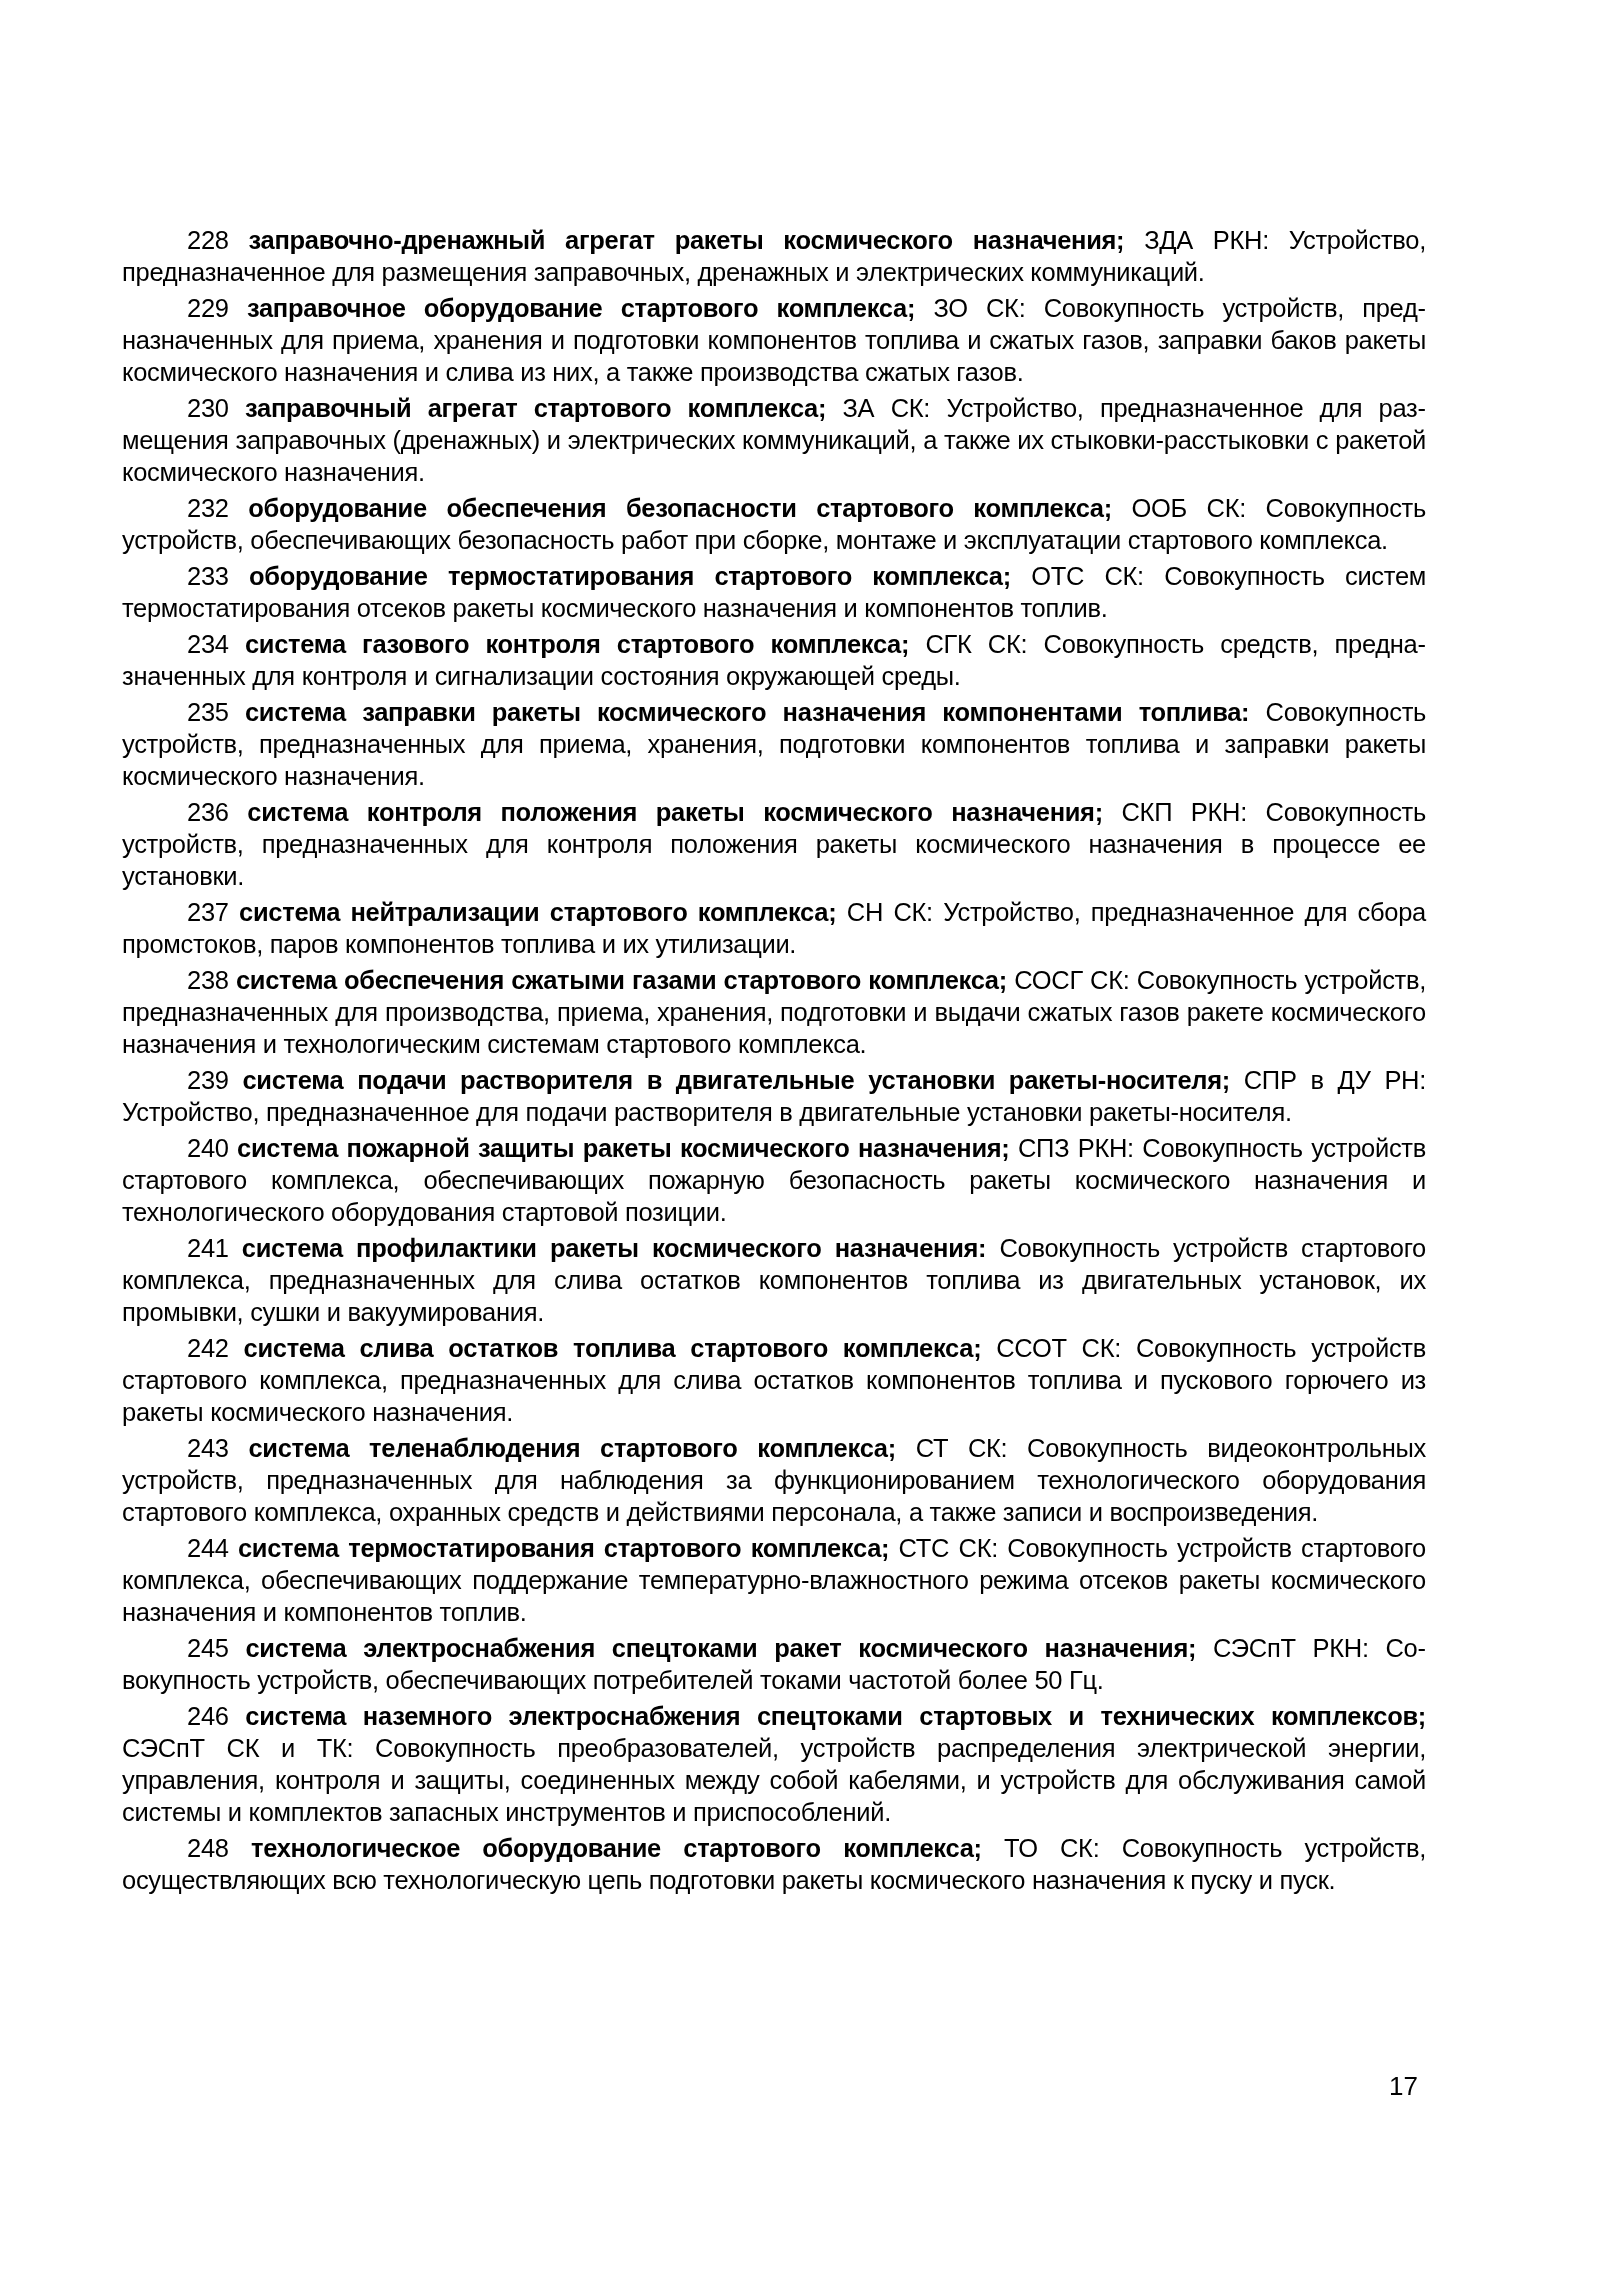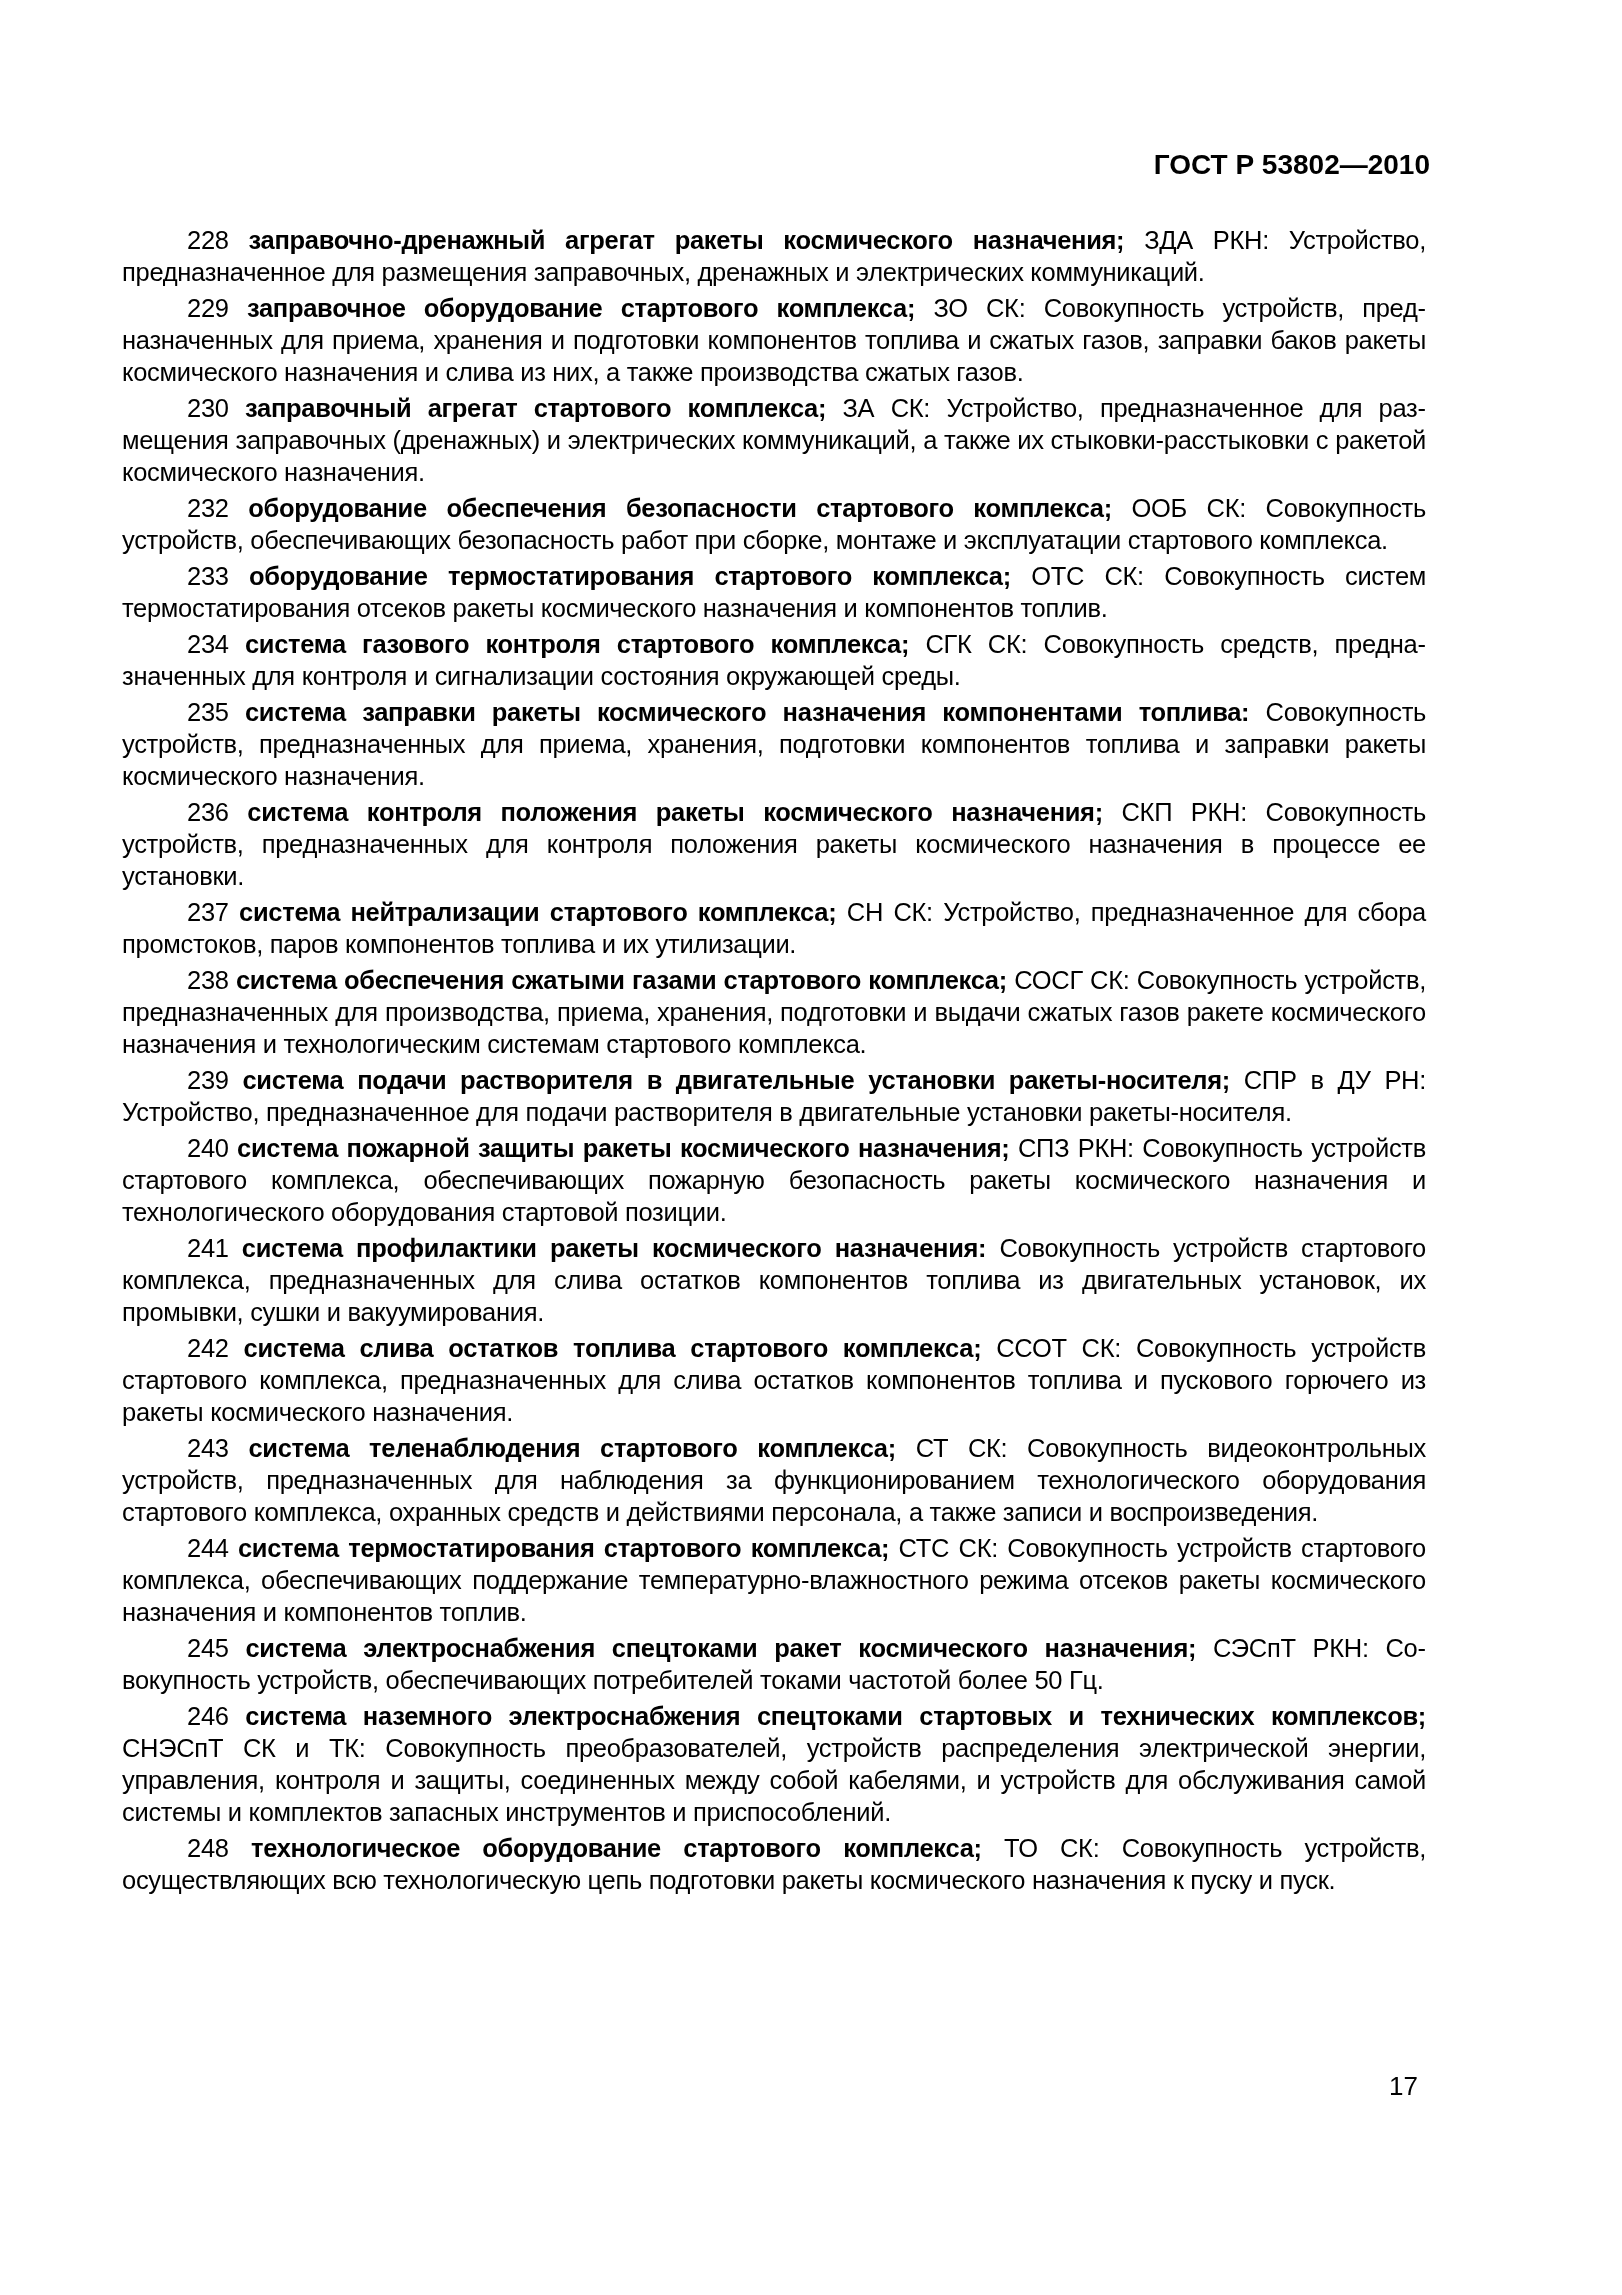--- a/index.html
+++ b/index.html
@@ -54,21 +54,20 @@
     text-align: right;
     font-size: 26px;
     letter-spacing: 0px;
   }
 </style>
 </head>
 <body>
 
 <div class="page">
 
-  <div class="doc-header">ГОСТ Р 53802—2010</div>
 
   <div class="content">
 
     <p class="entry">
       <span class="num">228</span>
       <span class="term">заправочно-дренажный агрегат ракеты космического назначения;</span>
       <span class="abbr">ЗДА РКН:</span>
       <span class="def">Устройство, предназначенное для размещения заправочных, дренажных и электрических коммуникаций.</span>
     </p>
 
@@ -181,21 +180,21 @@
     <p class="entry">
       <span class="num">245</span>
       <span class="term">система электроснабжения спецтоками ракет космического назначения;</span>
       <span class="abbr">СЭСпТ РКН:</span>
       <span class="def">Со­вокупность устройств, обеспечивающих потребителей токами частотой более 50 Гц.</span>
     </p>
 
     <p class="entry">
       <span class="num">246</span>
       <span class="term">система наземного электроснабжения спецтоками стартовых и технических комплек­сов;</span>
-      <span class="abbr">СНЭСпТ СК и ТК:</span>
+      <span class="abbr">СЭСпТ СК и ТК:</span>
       <span class="def">Совокупность преобразователей, устройств распределения электрической энер­гии, управления, контроля и защиты, соединенных между собой кабелями, и устройств для обслужива­ния самой системы и комплектов запасных инструментов и приспособлений.</span>
     </p>
 
 
     <p class="entry">
       <span class="num">248</span>
       <span class="term">технологическое оборудование стартового комплекса;</span>
       <span class="abbr">ТО СК:</span>
       <span class="def">Совокупность устройств, осуществляющих всю технологическую цепь подготовки ракеты космического назначения к пуску и пуск.</span>
     </p>

